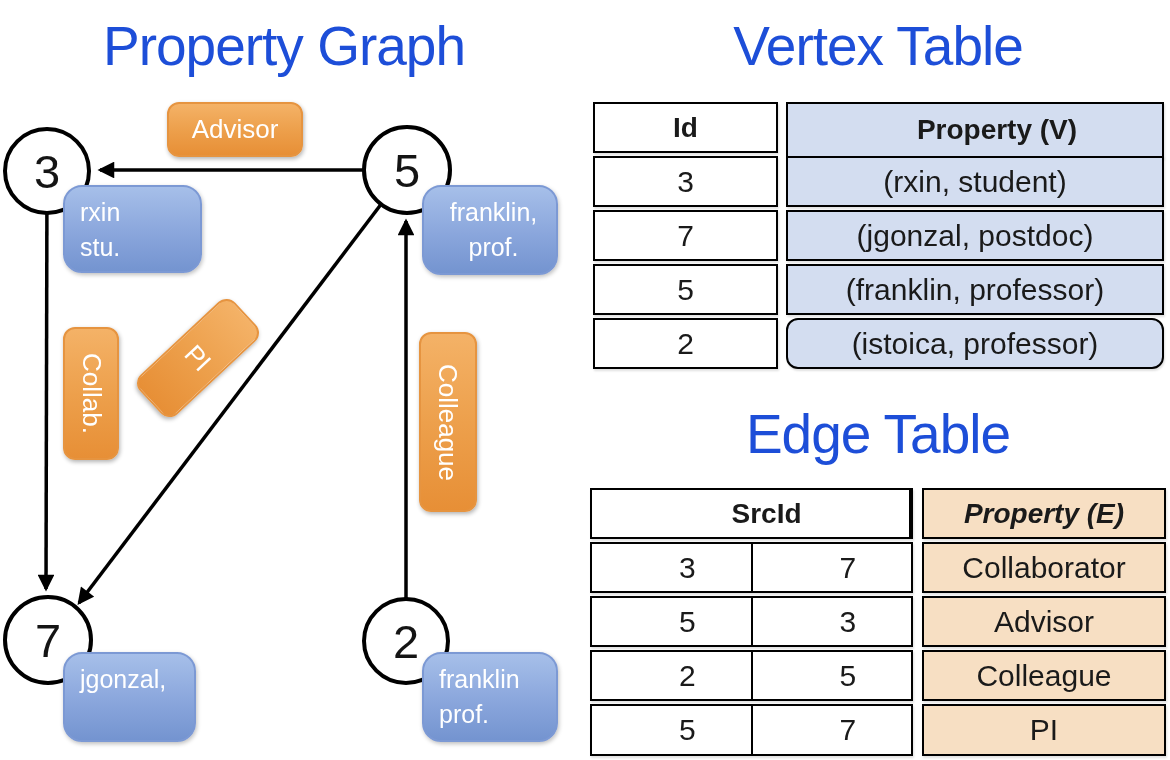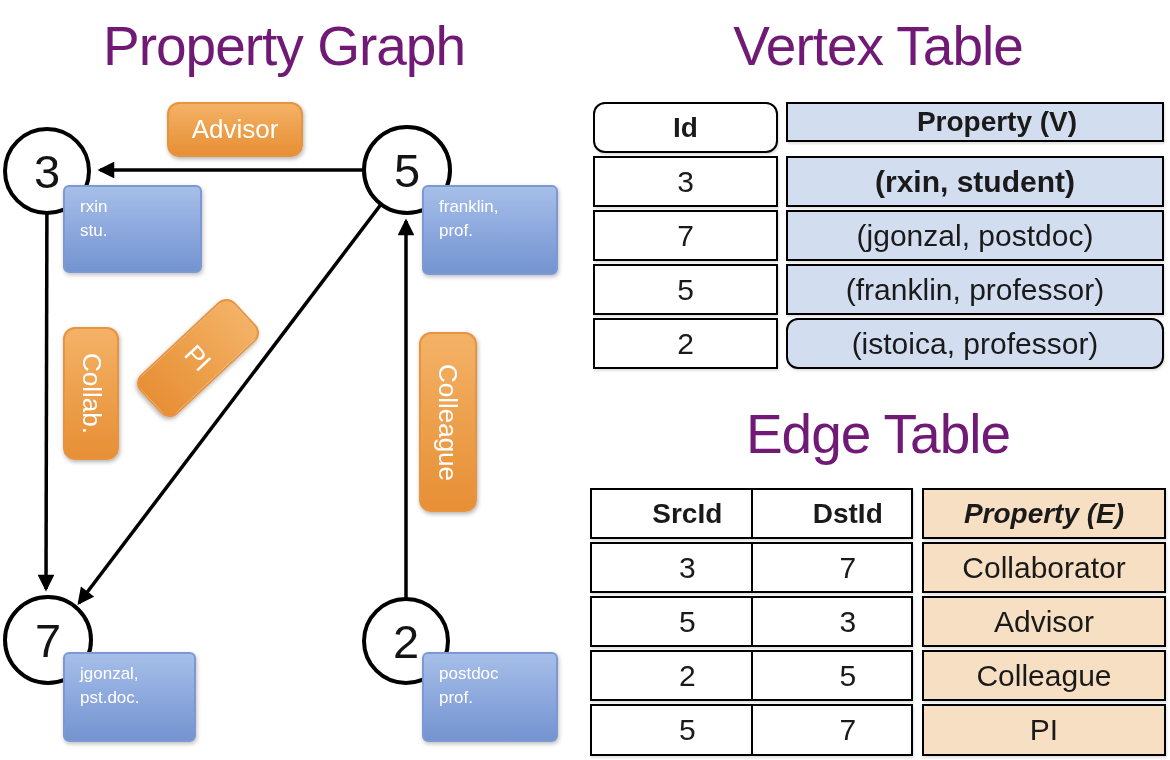--- a/index.html
+++ b/index.html
@@ -6,38 +6,38 @@
   body{
     width:1170px;height:760px;position:relative;overflow:hidden;
     background:#ffffff;
     font-family:"Liberation Sans", sans-serif;
     color:#1a1a1a;
   }
 
   
   .big-title{
     position:absolute;
-    font-size:55px;font-weight:400;letter-spacing:-1px;color:#701a75;
+    font-size:55px;font-weight:400;letter-spacing:-1px;color:#1d4ed8;
     white-space:nowrap;text-align:center;transform:translateX(-50%);
   }
 
   
   .graph-svg{position:absolute;left:0;top:0;z-index:1;}
   .node{
     position:absolute;z-index:2;box-sizing:border-box;
     background:#ffffff;border:4px solid #000;border-radius:50%;
     display:flex;align-items:center;justify-content:center;
     font-size:47px;font-weight:400;color:#141414;
   }
   .vbox{
     position:absolute;z-index:3;box-sizing:border-box;
     background:linear-gradient(180deg,#a6bfe9 0%,#8aa6dc 55%,#7494d0 100%);
-    border:2px solid #7c99d4;border-radius:6px;
+    border:2px solid #7c99d4;border-radius:19px;
     box-shadow:1px 2px 4px rgba(0,0,0,0.25);
-    color:#ffffff;font-size:17px;line-height:1.4;
+    color:#ffffff;font-size:25px;line-height:1.4;
     padding:8px 8px 0 15px;
   }
   .ebox{
     position:absolute;z-index:3;box-sizing:border-box;
     background:linear-gradient(180deg,#f4b267 0%,#eda04c 50%,#e78f36 100%);
     border:2px solid #e69440;border-radius:12px;
     box-shadow:1px 2px 4px rgba(0,0,0,0.3);
     color:#ffffff;font-size:26px;
     display:flex;align-items:center;justify-content:center;
   }
@@ -83,65 +83,63 @@
 
 <div class="node" style="left:3px;top:127px;width:88px;height:88px;">3</div>
 <div class="node" style="left:362px;top:125px;width:90px;height:90px;">5</div>
 <div class="node" style="left:3px;top:595px;width:90px;height:90px;">7</div>
 <div class="node" style="left:362px;top:597px;width:88px;height:88px;">2</div>
 
 <div class="vbox" style="left:63px;top:185px;width:139px;height:88px;">
   <div>rxin</div>
   <div>stu.</div>
 </div>
-<div class="vbox" style="left:422px;top:185px;width:136px;height:90px;">
+<div class="vbox" style="left:422px;top:185px;width:136px;height:90px;text-align:center;">
   <div>franklin,</div>
   <div>prof.</div>
 </div>
 <div class="vbox" style="left:63px;top:652px;width:133px;height:90px;">
   <div>jgonzal,</div>
-  <div>pst.doc.</div>
 </div>
 <div class="vbox" style="left:422px;top:652px;width:136px;height:90px;">
-  <div>postdoc</div>
+  <div>franklin</div>
   <div>prof.</div>
 </div>
 
 <div class="ebox" style="left:167px;top:102px;width:136px;height:55px;">
   <span>Advisor</span>
 </div>
 <div class="ebox" style="left:63px;top:327px;width:56px;height:133px;">
   <span class="vtext">Collab.</span>
 </div>
 <div class="ebox" style="left:171px;top:293px;width:54px;height:130px;transform:rotate(47deg);">
   <span>PI</span>
 </div>
 <div class="ebox" style="left:419px;top:332px;width:58px;height:180px;">
   <span class="vtext">Colleague</span>
 </div>
 
 <div class="big-title" style="left:878px;top:14px;">Vertex Table</div>
 
-<div class="tcell head" style="left:593px;top:102px;width:185px;height:51px;border-radius:12px;">Id</div>
+<div class="tcell head" style="left:593px;top:102px;width:185px;height:51px;">Id</div>
 <div class="tcell" style="left:593px;top:156px;width:185px;height:51px;">3</div>
 <div class="tcell" style="left:593px;top:210px;width:185px;height:51px;">7</div>
 <div class="tcell" style="left:593px;top:264px;width:185px;height:51px;">5</div>
 <div class="tcell" style="left:593px;top:318px;width:185px;height:51px;">2</div>
 
-<div class="tcell head vfill" style="left:786px;top:102px;width:378px;height:40px;padding-left:44px;">Property (V)</div>
-<div class="tcell vfill" style="left:786px;top:156px;width:378px;height:51px;font-weight:bold;">(rxin, student)</div>
+<div class="tcell head vfill" style="left:786px;top:102px;width:378px;height:56px;padding-left:44px;">Property (V)</div>
+<div class="tcell vfill" style="left:786px;top:156px;width:378px;height:51px;">(rxin, student)</div>
 <div class="tcell vfill" style="left:786px;top:210px;width:378px;height:51px;">(jgonzal, postdoc)</div>
 <div class="tcell vfill" style="left:786px;top:264px;width:378px;height:51px;">(franklin, professor)</div>
 <div class="tcell vfill" style="left:786px;top:318px;width:378px;height:51px;border-radius:12px;">(istoica, professor)</div>
 
 <div class="big-title" style="left:878px;top:402px;">Edge Table</div>
 
 <div class="tcell head" style="left:590px;top:488px;width:323px;height:51px;padding:0;">
   <div class="half first">SrcId</div>
-  <div class="half">DstId</div>
 </div>
 <div class="tcell" style="left:590px;top:542px;width:323px;height:51px;padding:0;">
   <div class="half first">3</div>
   <div class="half">7</div>
 </div>
 <div class="tcell" style="left:590px;top:596px;width:323px;height:51px;padding:0;">
   <div class="half first">5</div>
   <div class="half">3</div>
 </div>
 <div class="tcell" style="left:590px;top:650px;width:323px;height:51px;padding:0;">

